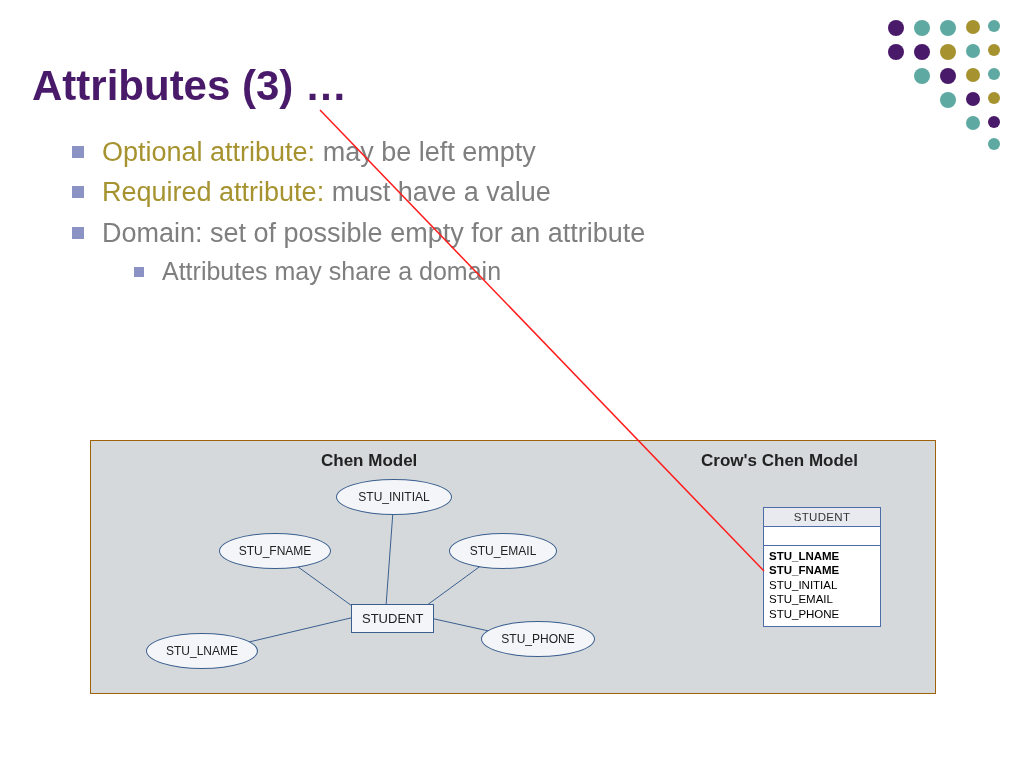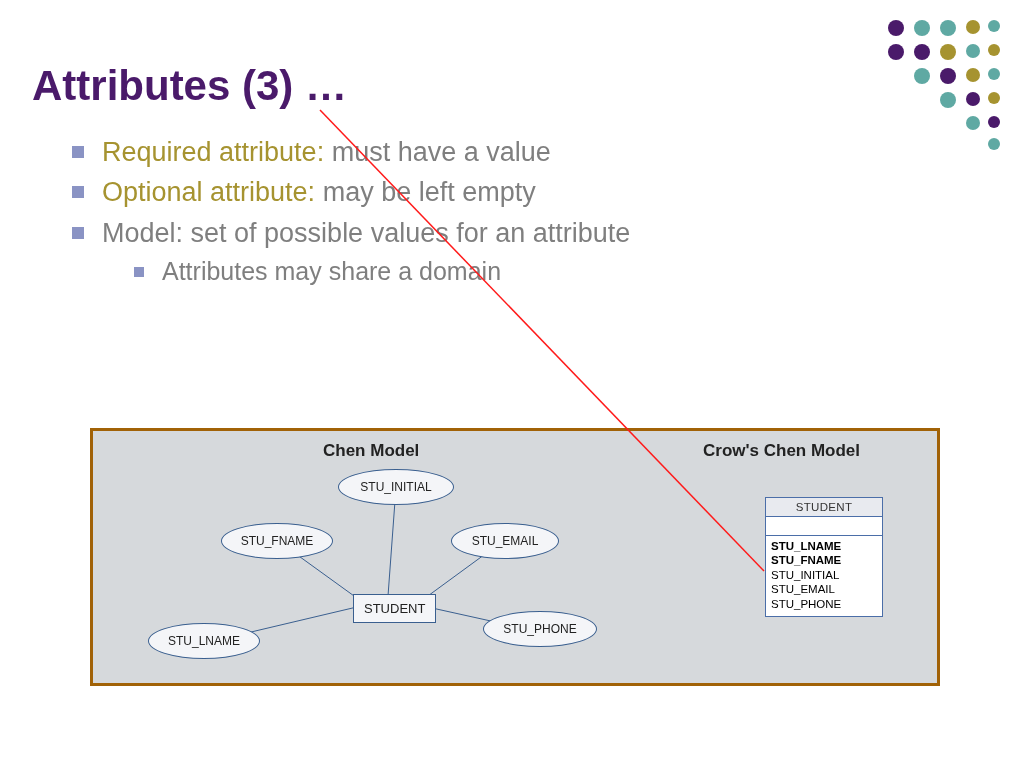--- a/index.html
+++ b/index.html
@@ -72,25 +72,25 @@
   }
   .dot {
     position: absolute;
     border-radius: 50%;
   }
 
   
   .panel {
     position: absolute;
     left: 90px;
-    top: 428px;
+    top: 440px;
     width: 844px;
     height: 252px;
     background: #d6d9dc;
-    border: 3px solid #a16207;
+    border: 1px solid #a16207;
   }
   .panel-title {
     position: absolute;
     font-weight: bold;
     color: #222;
     font-size: 17px;
     top: 10px;
   }
   .panel-title.left { left: 230px; }
   .panel-title.right { left: 610px; }
@@ -197,27 +197,27 @@
   <span class="dot" style="left:100px;top:48px; width:12px;height:12px;background:#5fa9a3"></span>
   <span class="dot" style="left:100px;top:72px; width:12px;height:12px;background:#a69330"></span>
   <span class="dot" style="left:100px;top:96px; width:12px;height:12px;background:#4a1a6a"></span>
   <span class="dot" style="left:100px;top:118px;width:12px;height:12px;background:#5fa9a3"></span>
 </div>
 
 <div class="title">Attributes (3) …</div>
 
 <ul class="main">
   <li>
+    <span class="bullet-sq"></span><span class="olive">Optional attribute:</span><span class="gray-text"> may be left empty</span>
+  </li>
+  <li>
     <span class="bullet-sq"></span><span class="olive">Required attribute:</span><span class="gray-text"> must have a value</span>
   </li>
   <li>
-    <span class="bullet-sq"></span><span class="olive">Optional attribute:</span><span class="gray-text"> may be left empty</span>
-  </li>
-  <li>
-    <span class="bullet-sq"></span><span class="gray-text">Model: set of possible values for an attribute</span>
+    <span class="bullet-sq"></span><span class="gray-text">Domain: set of possible empty for an attribute</span>
     <ul class="sub">
       <li>
         <span class="bullet-sq sm"></span><span class="gray-text">Attributes may share a domain</span>
       </li>
     </ul>
   </li>
 </ul>
 
 <div class="panel">
   <div class="panel-title left">Chen Model</div>

